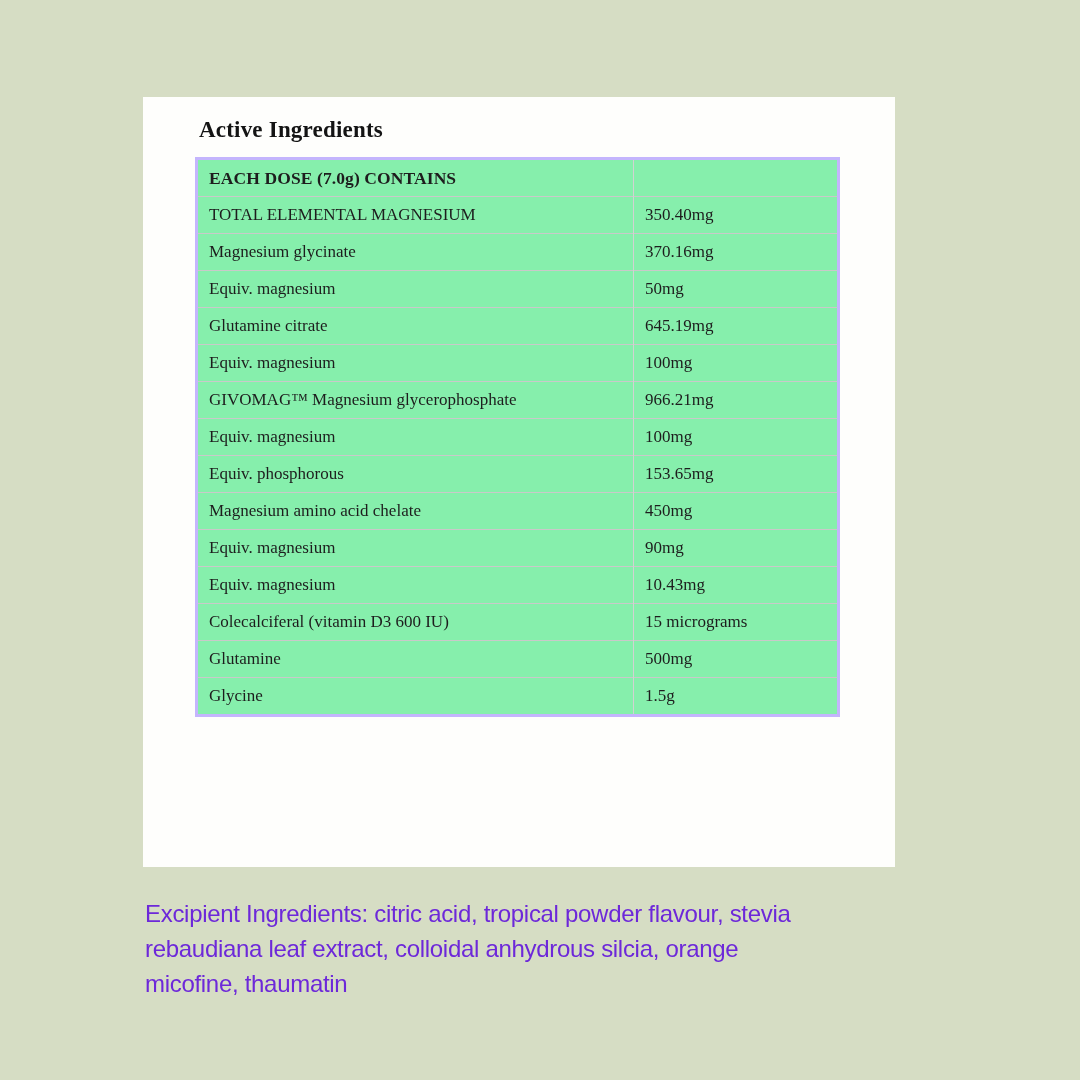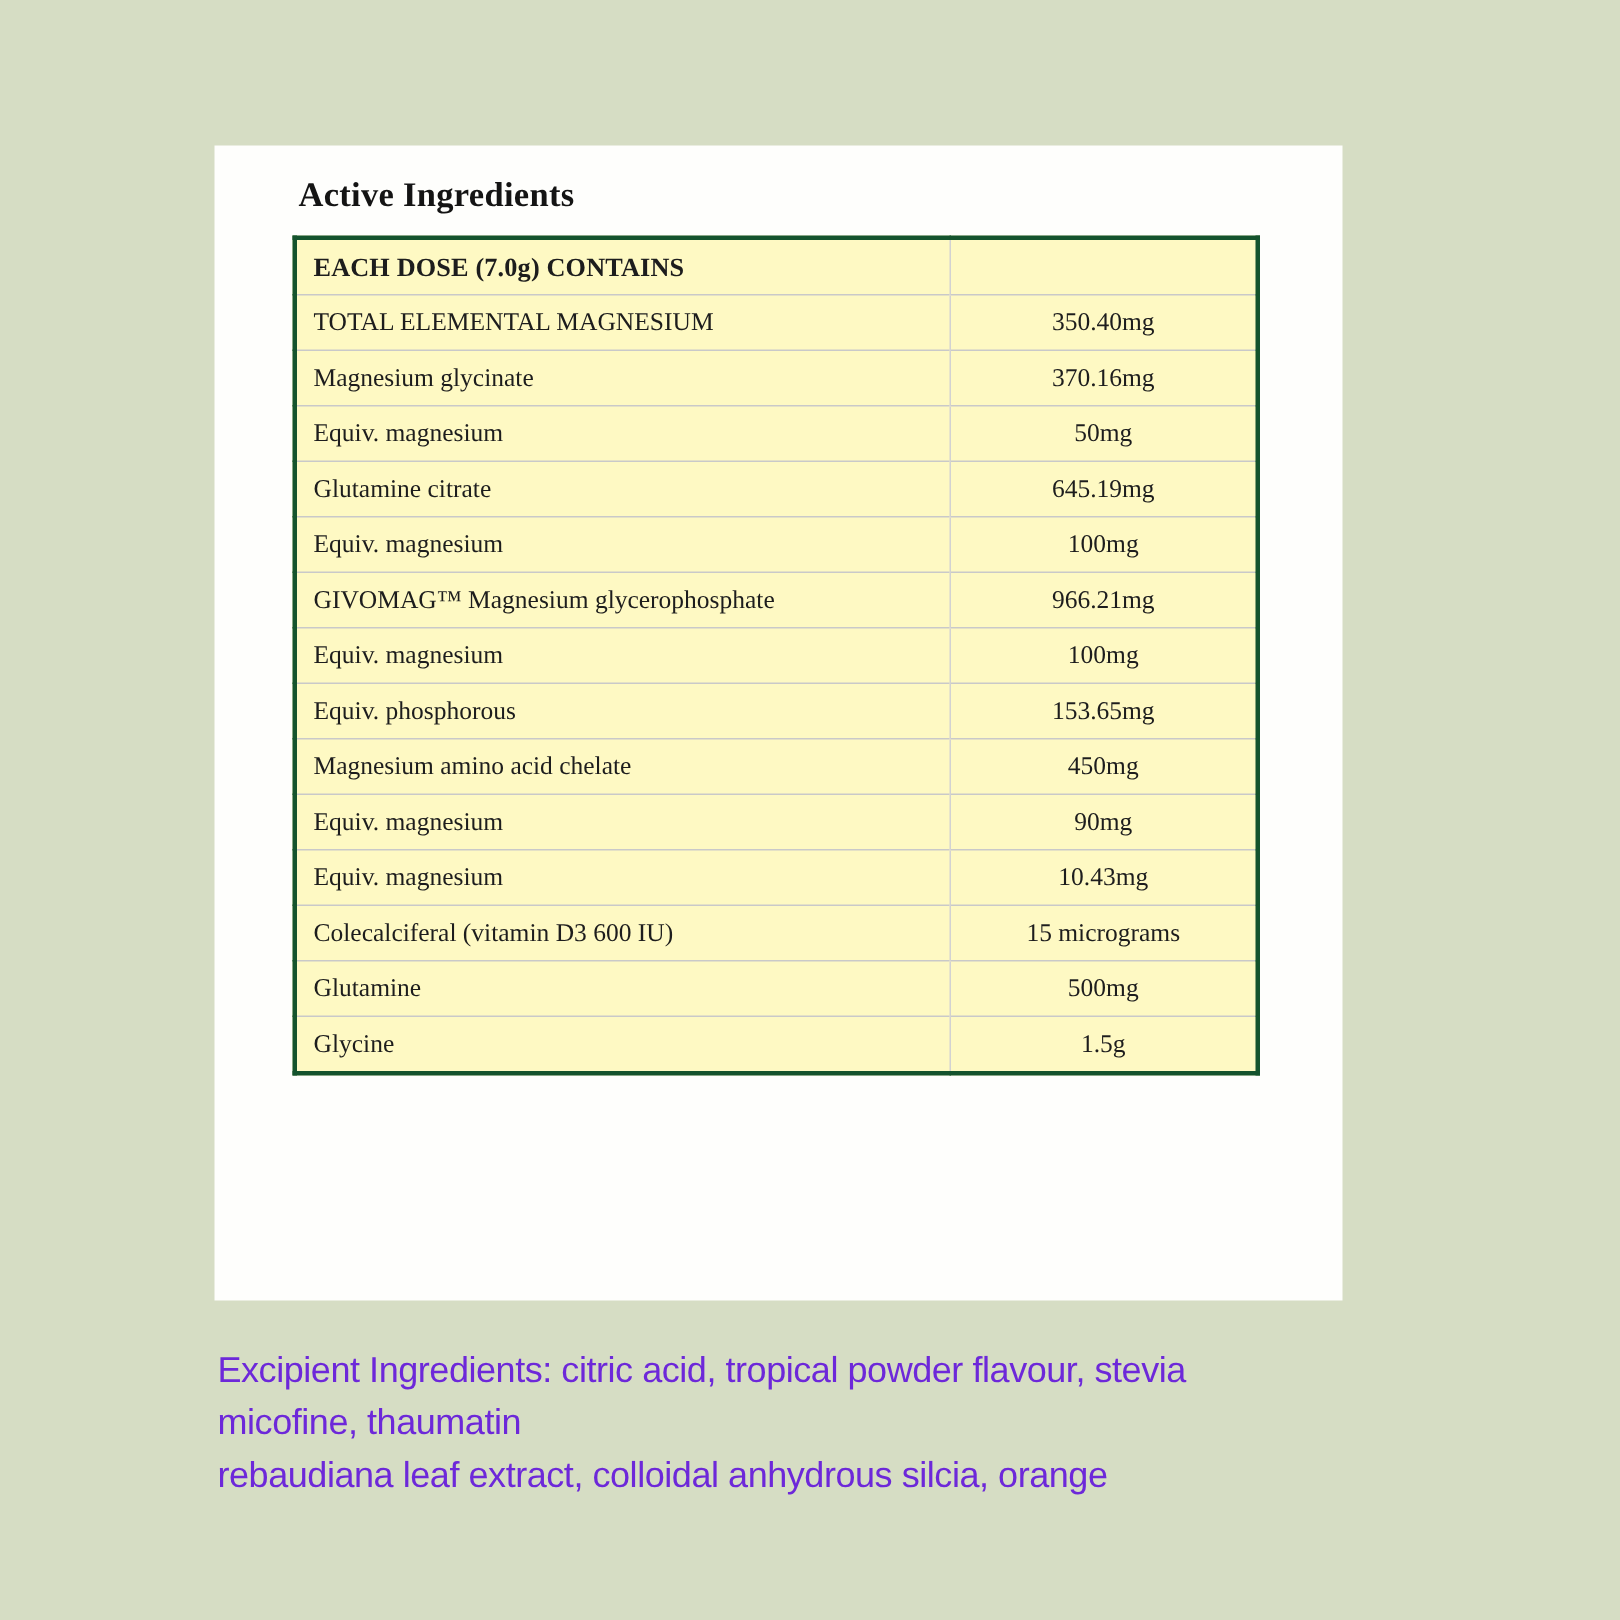--- a/index.html
+++ b/index.html
@@ -33,41 +33,41 @@
     letter-spacing: 0.2px;
     color: #141414;
   }
   .ingredients-table {
     position: absolute;
     left: 52px;
     top: 60px;
     width: 642px;
     border-collapse: collapse;
     table-layout: fixed;
-    border: 3px solid #14532d;
-    background: #fef9c3;
+    border: 3px solid #c4b5fd;
+    background: #86efac;
   }
   .ingredients-table td {
     height: 36px;
     padding: 0 11px;
     font-size: 17px;
     color: #1d1d1d;
     border-top: 1px solid #c9c9c9;
     border-left: 1px solid #d2d2d2;
     white-space: nowrap;
     overflow: hidden;
   }
   .ingredients-table tr:first-child td {
     border-top: none;
   }
   .ingredients-table td:first-child {
     border-left: none;
   }
   .ingredients-table td.amount {
-    text-align: center;
+    text-align: left;
   }
   .ingredients-table tr.header-row td {
     font-weight: bold;
     font-size: 17.5px;
     letter-spacing: 0.1px;
   }
   .excipient {
     position: absolute;
     left: 145px;
     top: 896px;
@@ -151,15 +151,15 @@
       <tr>
         <td>Glycine</td>
         <td class="amount">1.5g</td>
       </tr>
     </tbody>
   </table>
 </div>
 
 <div class="excipient">
   <div>Excipient Ingredients: citric acid, tropical powder flavour, stevia</div>
+  <div>rebaudiana leaf extract, colloidal anhydrous silcia, orange</div>
   <div>micofine, thaumatin</div>
-  <div>rebaudiana leaf extract, colloidal anhydrous silcia, orange</div>
 </div>
 
 </body></html>

